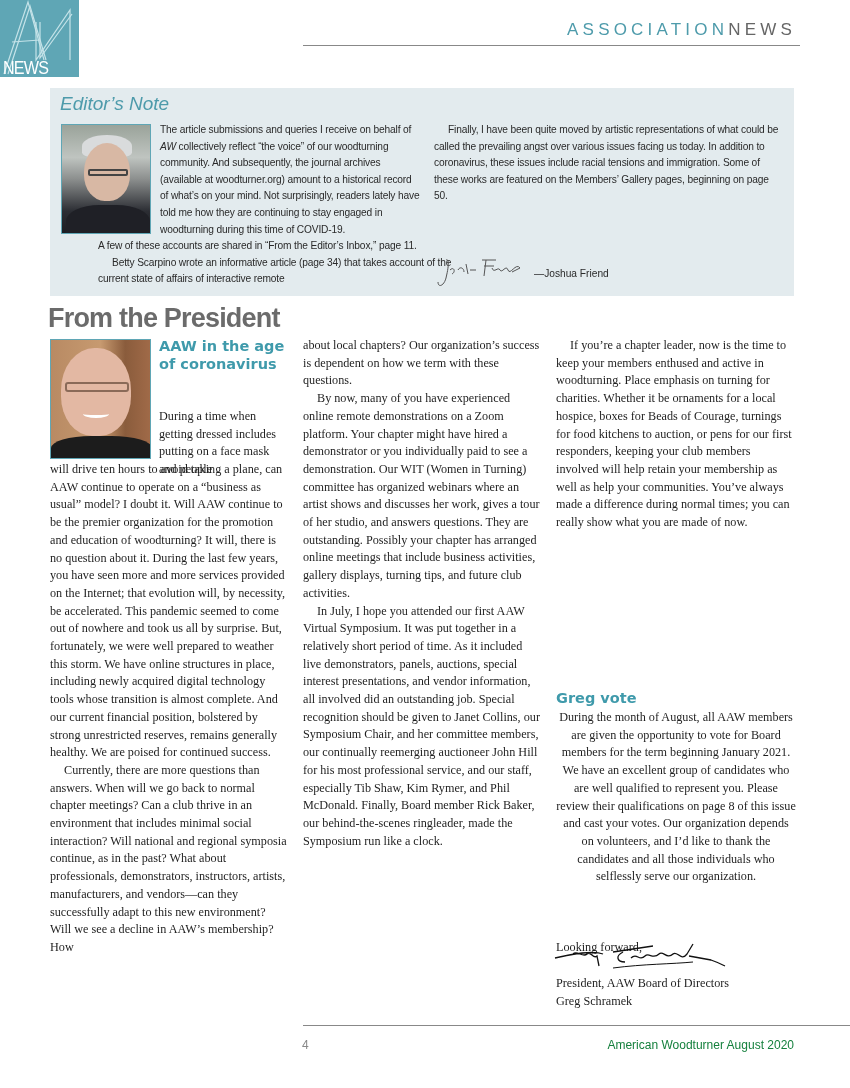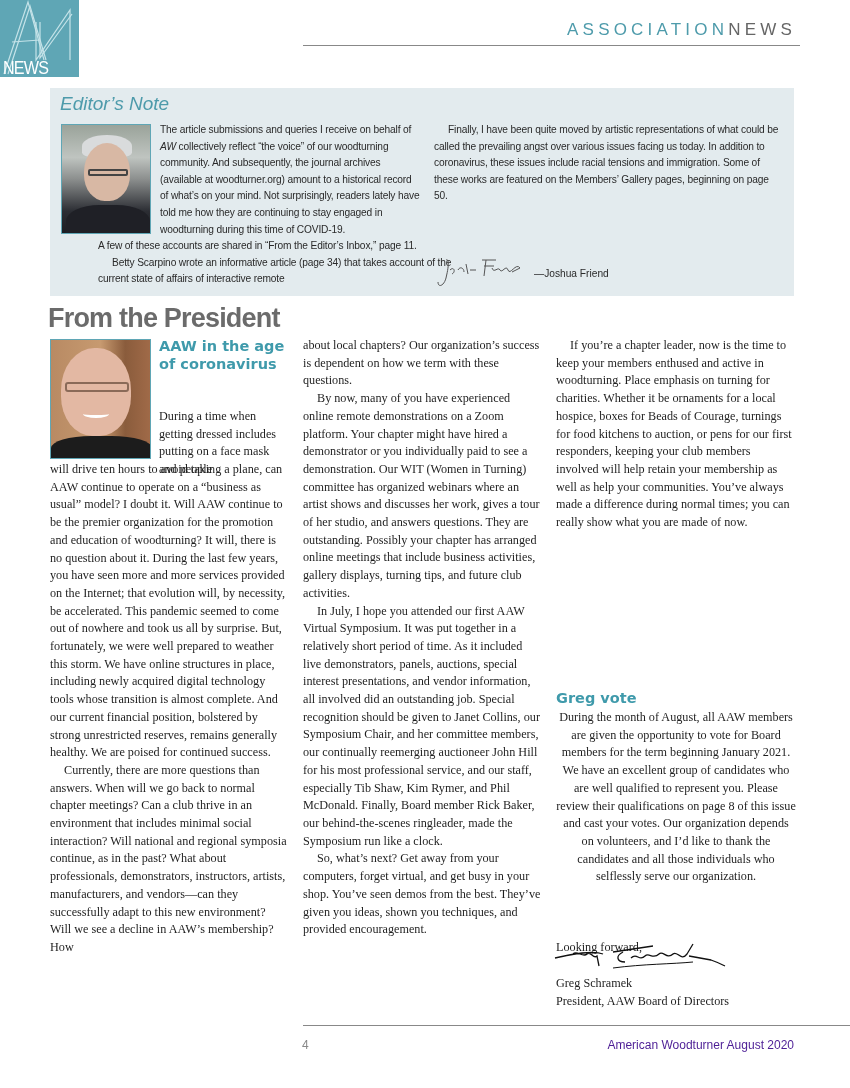--- a/index.html
+++ b/index.html
@@ -48,21 +48,21 @@
   .col2 { left: 303px; top: 337px; width: 240px; }
   .col3 { left: 556px; top: 337px; width: 240px; }
   .board-head { position: absolute; left: 556px; top: 689px; }
   .col3b { left: 556px; top: 709px; width: 240px; text-align: center; }
   .closing { left: 556px; top: 939px; width: 240px; }
   .pres-sign { position: absolute; left: 553px; top: 942px; }
   .signer { left: 556px; top: 975px; width: 260px; }
 
   .bottom-rule { position: absolute; left: 303px; right: 0; top: 1025px; height: 1px; background: #888; }
   .page-num { position: absolute; left: 302px; top: 1038px; font-family: "Liberation Sans", sans-serif; font-size: 12px; color: #888; }
-  .mag-footer { position: absolute; right: 56px; top: 1038px; font-family: "Liberation Sans", sans-serif; font-size: 12px; color: #4c1d95; text-align: right; }
+  .mag-footer { position: absolute; right: 56px; top: 1038px; font-family: "Liberation Sans", sans-serif; font-size: 12px; color: #15803d; text-align: right; }
 </style>
 </head>
 <body>
 
 <div class="logo">
   <svg width="79" height="77" viewBox="0 0 79 77">
     <g stroke="#d7eef2" stroke-width="1.2" fill="none" opacity="0.85">
       <path d="M4 74 L28 2 L44 60"></path>
       <path d="M8 74 L30 6 L46 60"></path>
       <path d="M12 42 L40 40"></path>
@@ -118,39 +118,38 @@
   <p>During a time when getting dressed includes putting on a face mask and people</p>
 </div>
 <div class="body-text col1">
   <p>will drive ten hours to avoid taking a plane, can AAW continue to operate on a “business as usual” model? I doubt it. Will AAW continue to be the premier organi­zation for the promotion and education of woodturning? It will, there is no ques­tion about it. During the last few years, you have seen more and more services provided on the Internet; that evolution will, by necessity, be accelerated. This pan­demic seemed to come out of nowhere and took us all by surprise. But, fortunately, we were well prepared to weather this storm. We have online structures in place, including newly acquired digital technol­ogy tools whose transition is almost com­plete. And our current financial position, bolstered by strong unrestricted reserves, remains generally healthy. We are poised for continued success.</p>
   <p class="indent">Currently, there are more questions than answers. When will we go back to normal chapter meetings? Can a club thrive in an environment that includes minimal social interaction? Will national and regional symposia continue, as in the past? What about professionals, demon­strators, instructors, artists, manufactur­ers, and vendors—can they successfully adapt to this new environment? Will we see a decline in AAW’s membership? How</p>
 </div>
 <div class="body-text col2">
   <p>about local chapters? Our organization’s success is dependent on how we term with these questions.</p>
   <p class="indent">By now, many of you have experi­enced online remote demonstrations on a Zoom platform. Your chapter might have hired a demonstrator or you individually paid to see a demonstra­tion. Our WIT (Women in Turning) committee has organized webinars where an artist shows and discusses her work, gives a tour of her studio, and answers questions. They are outstand­ing. Possibly your chapter has arranged online meetings that include business activities, gallery displays, turning tips, and future club activities.</p>
   <p class="indent">In July, I hope you attended our first AAW Virtual Symposium. It was put together in a relatively short period of time. As it included live demonstrators, panels, auctions, special interest pre­sentations, and vendor information, all involved did an outstanding job. Special recognition should be given to Janet Collins, our Symposium Chair, and her committee members, our continually reemerging auctioneer John Hill for his most professional service, and our staff, especially Tib Shaw, Kim Rymer, and Phil McDonald. Finally, Board member Rick Baker, our behind-the-scenes ringleader, made the Symposium run like a clock.</p>
-  <p class="indent">So, what’s next? Get away from your computers, forget virtual, and get busy in your shop. You’ve seen demos from the best. They’ve given you ideas, shown you techniques, and provided encouragement.</p>
 </div>
 <div class="body-text col3">
   <p class="indent">If you’re a chapter leader, now is the time to keep your members enthused and active in woodturning. Place empha­sis on turning for charities. Whether it be ornaments for a local hospice, boxes for Beads of Courage, turnings for food kitchens to auction, or pens for our first responders, keeping your club members involved will help retain your member­ship as well as help your communities. You’ve always made a difference during normal times; you can really show what you are made of now.</p>
 </div>
 <h3 class="subhead board-head">Greg vote</h3>
 <div class="body-text col3b">
   <p>During the month of August, all AAW members are given the opportunity to vote for Board members for the term beginning January 2021. We have an excellent group of candidates who are well qualified to represent you. Please review their qualifica­tions on page 8 of this issue and cast your votes. Our organization depends on volun­teers, and I’d like to thank the candidates and all those individuals who selflessly serve our organization.</p>
 </div>
 <div class="body-text closing">
   <p>Looking forward,</p>
 </div>
 <div class="pres-sign">
   <svg width="180" height="30" viewBox="0 0 180 30">
     <path d="M2 16 C20 12 40 8 50 12 M20 12 C24 8 30 16 34 12 C38 8 40 18 44 14 L46 24" stroke="#111" stroke-width="1.3" fill="none"></path>
     <path d="M60 10 L100 4 M70 10 C62 14 64 20 72 20 M78 16 C84 10 86 20 92 14 C96 10 100 18 106 12 C110 8 114 18 120 12 C124 8 128 20 134 12 L140 2 M136 14 L158 18 C164 20 168 22 172 24" stroke="#111" stroke-width="1.3" fill="none"></path>
     <path d="M60 26 C90 22 120 22 140 20" stroke="#111" stroke-width="1" fill="none"></path>
   </svg>
 </div>
 <div class="body-text signer">
+  <p>President, AAW Board of Directors</p>
   <p>Greg Schramek</p>
-  <p>President, AAW Board of Directors</p>
 </div>
 
 <div class="bottom-rule"></div>
 <div class="page-num">4</div>
 <div class="mag-footer">American Woodturner August 2020</div>
 
 </body></html>

